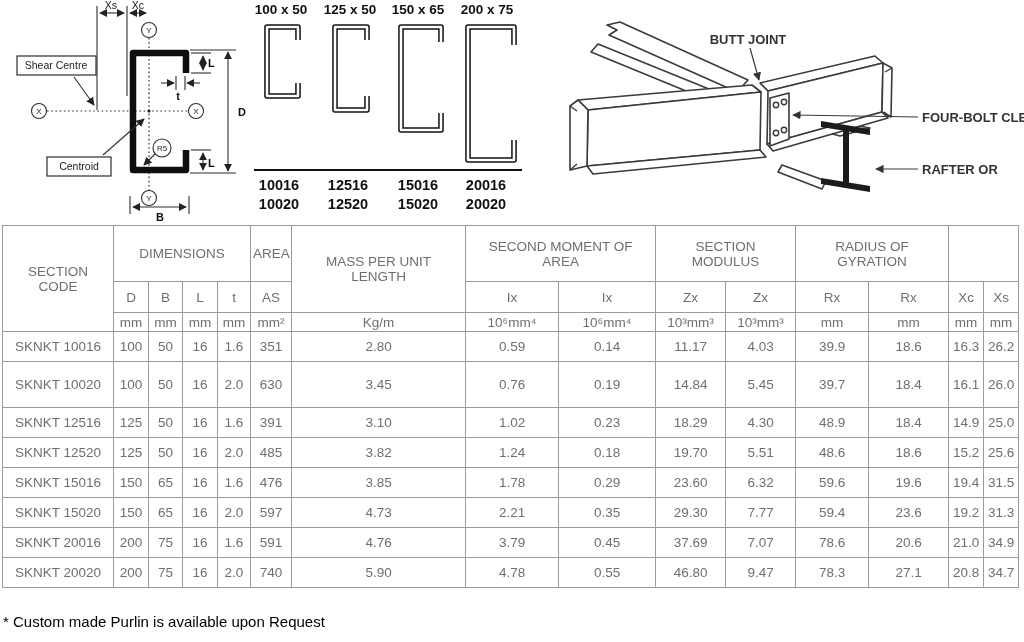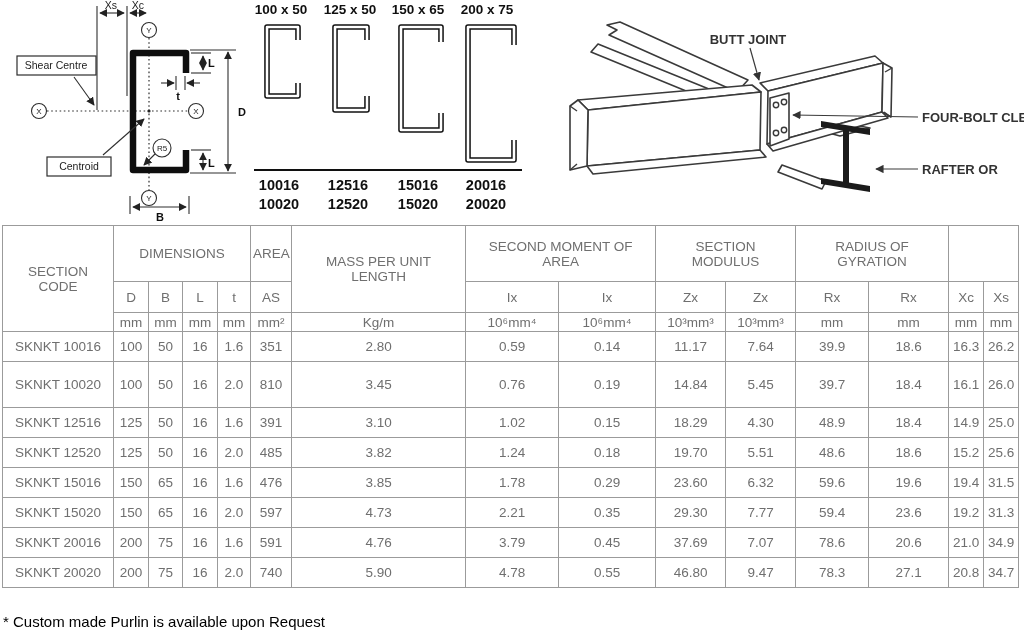--- a/index.html
+++ b/index.html
@@ -278,53 +278,53 @@
           <td>SKNKT 10016</td>
           <td>100</td>
           <td>50</td>
           <td>16</td>
           <td>1.6</td>
           <td>351</td>
           <td>2.80</td>
           <td>0.59</td>
           <td>0.14</td>
           <td>11.17</td>
-          <td>7.64</td>
+          <td>4.03</td>
           <td>39.9</td>
           <td>18.6</td>
           <td>16.3</td>
           <td>26.2</td>
         </tr>
         <tr class="drow tall">
           <td>SKNKT 10020</td>
           <td class="vtop">100</td>
           <td>50</td>
           <td>16</td>
           <td>2.0</td>
-          <td>810</td>
+          <td>630</td>
           <td>3.45</td>
           <td>0.76</td>
           <td>0.19</td>
           <td>14.84</td>
           <td>5.45</td>
           <td>39.7</td>
           <td>18.4</td>
           <td>16.1</td>
           <td>26.0</td>
         </tr>
         <tr class="drow">
           <td>SKNKT 12516</td>
           <td>125</td>
           <td>50</td>
           <td>16</td>
           <td>1.6</td>
           <td>391</td>
           <td>3.10</td>
           <td>1.02</td>
-          <td>0.15</td>
+          <td>0.23</td>
           <td>18.29</td>
           <td>4.30</td>
           <td>48.9</td>
           <td>18.4</td>
           <td>14.9</td>
           <td>25.0</td>
         </tr>
         <tr class="drow">
           <td>SKNKT 12520</td>
           <td>125</td>

